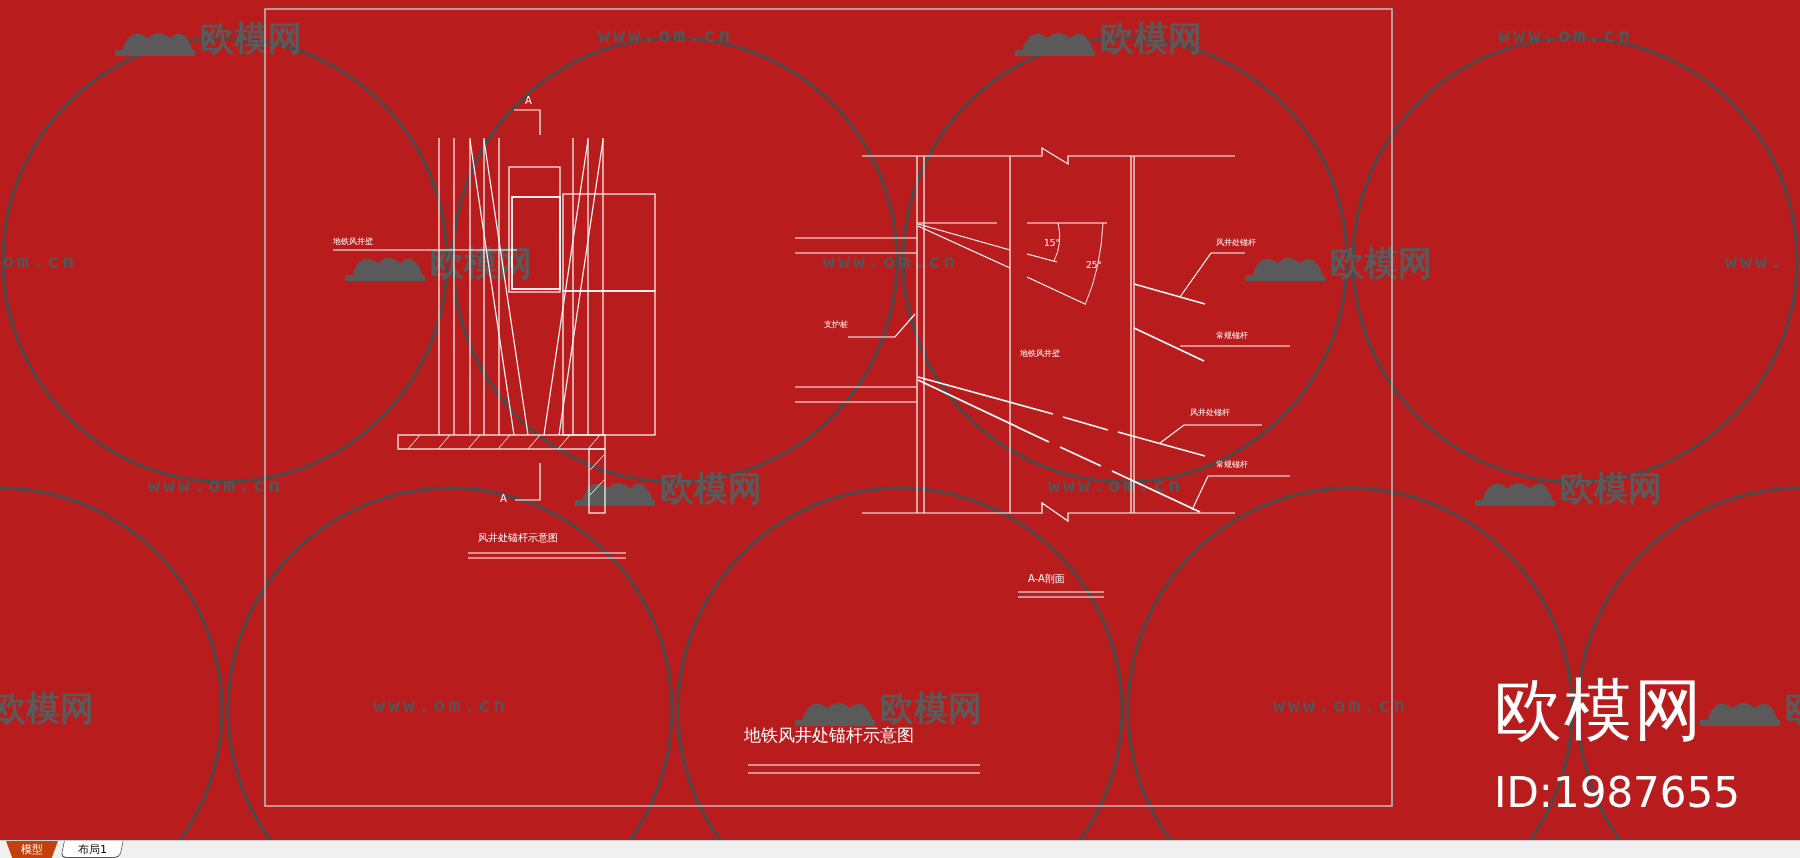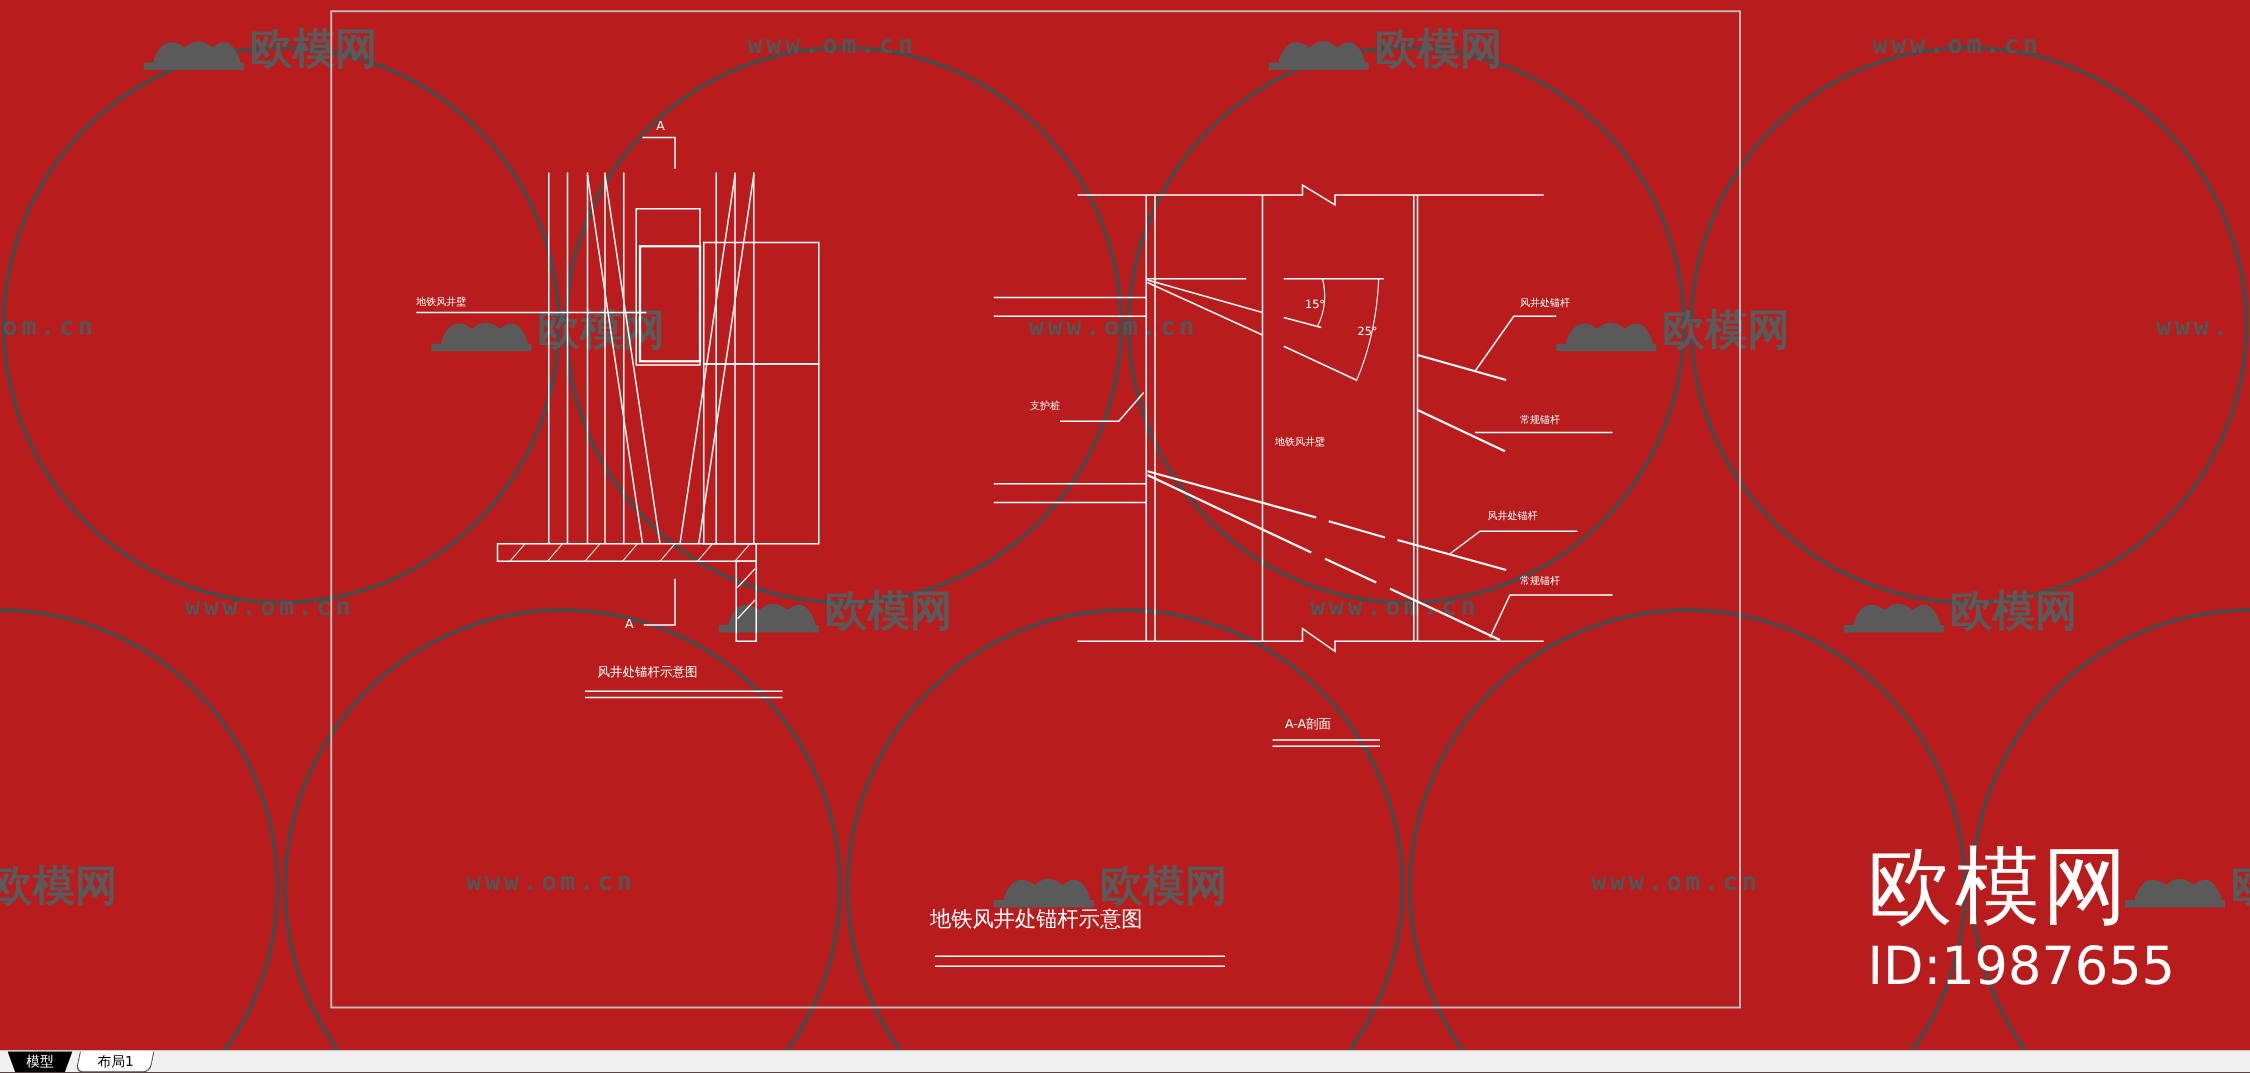--- a/index.html
+++ b/index.html
@@ -4,24 +4,24 @@
 <style>
   html, body { margin: 0; padding: 0; background: #000; }
   body { width: 1800px; height: 858px; overflow: hidden; position: relative; font-family: "DejaVu Sans", sans-serif; }
   #viewport { position: absolute; left: 0; top: 0; width: 1800px; height: 840px; background: #b91c1c; overflow: hidden; }
   #viewport svg { position: absolute; left: 0; top: 0; }
   .cad-text { fill: #ffffff; font-family: "DejaVu Sans", sans-serif; }
   .wm-text { fill: #5a5a5a; font-family: "DejaVu Sans", sans-serif; font-weight: bold; }
   .wm-url { fill: #555; font-family: "DejaVu Sans Mono", monospace; font-weight: bold; letter-spacing: 3px; }
   #brand { position: absolute; right: 60px; top: 672px; color: #fff; text-align: left; pointer-events: none; }
   #brand .name { font-family: "DejaVu Sans", sans-serif; font-size: 68px; font-weight: normal; line-height: 76px; letter-spacing: 2px; }
-  #brand .id { font-family: "DejaVu Sans", sans-serif; font-size: 42px; line-height: 50px; }
+  #brand .id { font-family: "DejaVu Sans", sans-serif; font-size: 42px; line-height: 50px; margin-top: 20px; }
   #tabbar { position: absolute; left: 0; top: 840px; width: 1800px; height: 18px; background: #f0f0f0; border-top: 1px solid #ccc; box-sizing: border-box; }
   .tab { position: absolute; top: 0; height: 17px; font-size: 11px; line-height: 17px; text-align: center; cursor: pointer; }
-  .tab.active { left: 6px; width: 52px; background: #000000; color: #fff; clip-path: polygon(0 0, 100% 0, 88% 100%, 12% 100%); }
+  .tab.active { left: 6px; width: 52px; background: #c2410c; color: #fff; clip-path: polygon(0 0, 100% 0, 88% 100%, 12% 100%); font-family: Liberation Serif, serif; }
   .tab.inactive { left: 62px; width: 60px; background: #fff; color: #000; border: 1px solid #555; border-top: none; box-sizing: border-box; border-radius: 0 0 6px 6px; transform: skewX(-12deg); }
   .tab.inactive span { display: inline-block; transform: skewX(12deg); }
 </style>
 </head>
 <body>
 
 <div id="viewport">
   <svg width="1800" height="840" viewBox="0 0 1800 840" xmlns="http://www.w3.org/2000/svg">
 
     <g stroke="#4a4a4a" stroke-width="3" fill="none">

